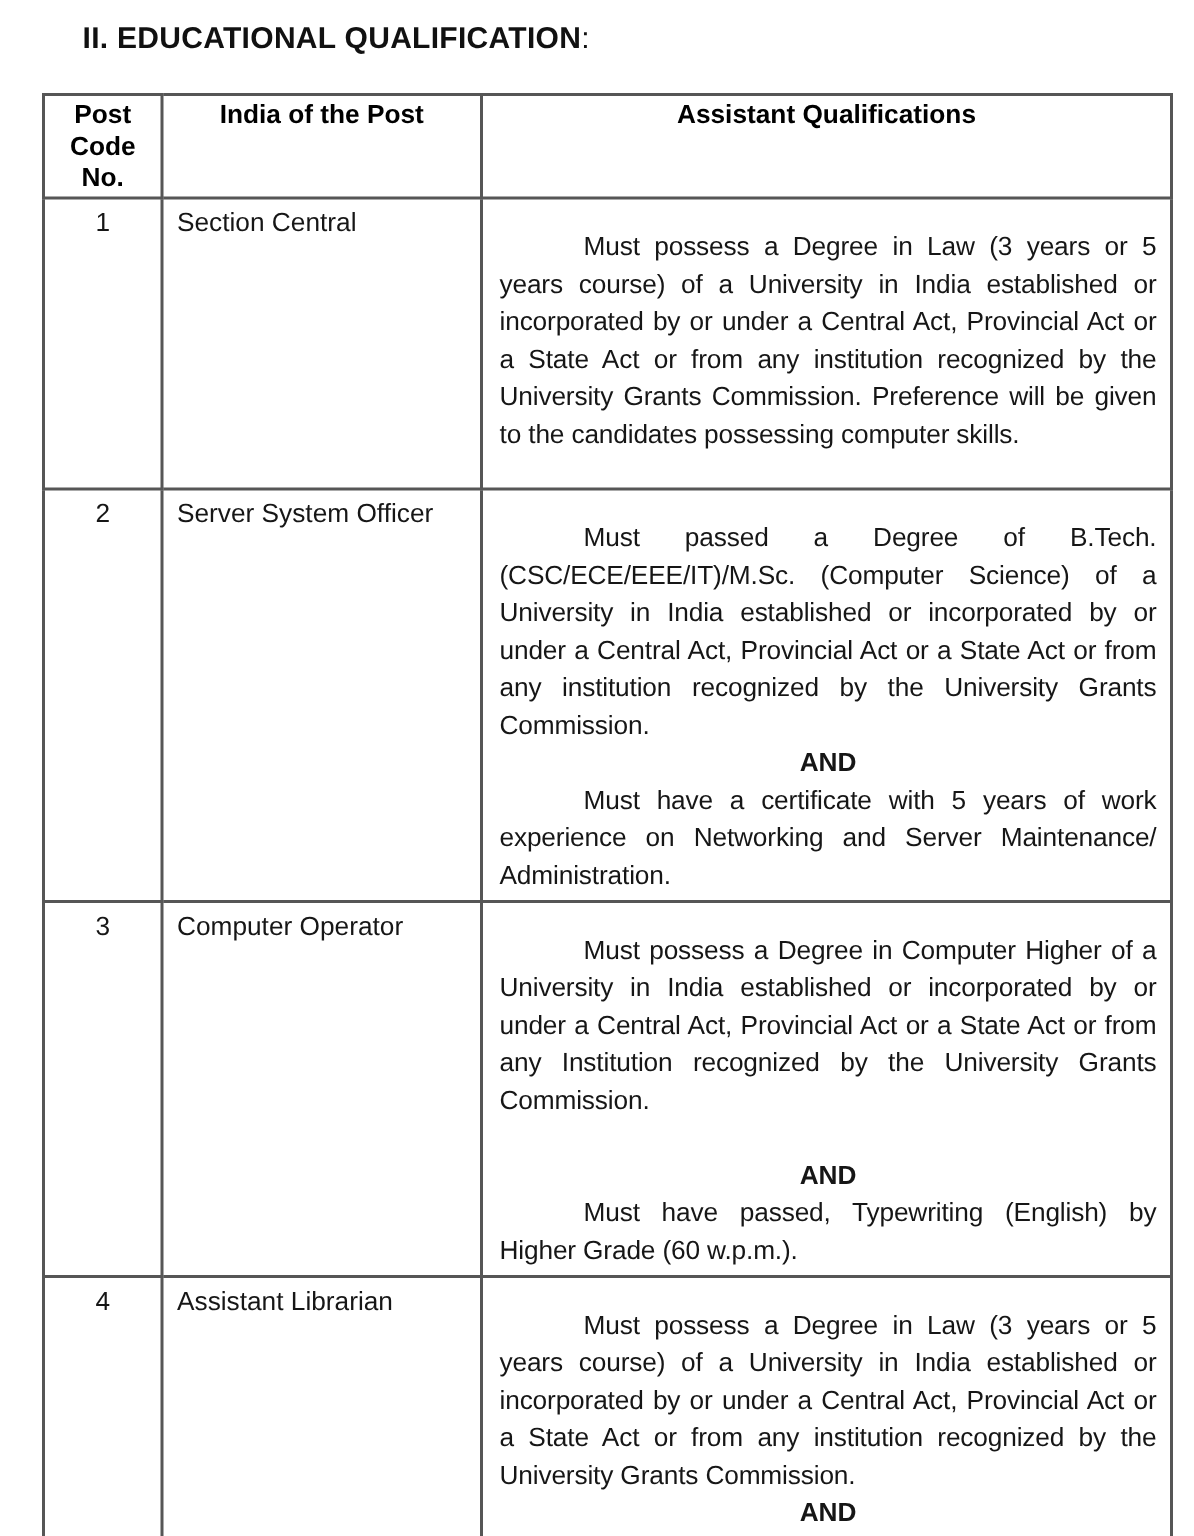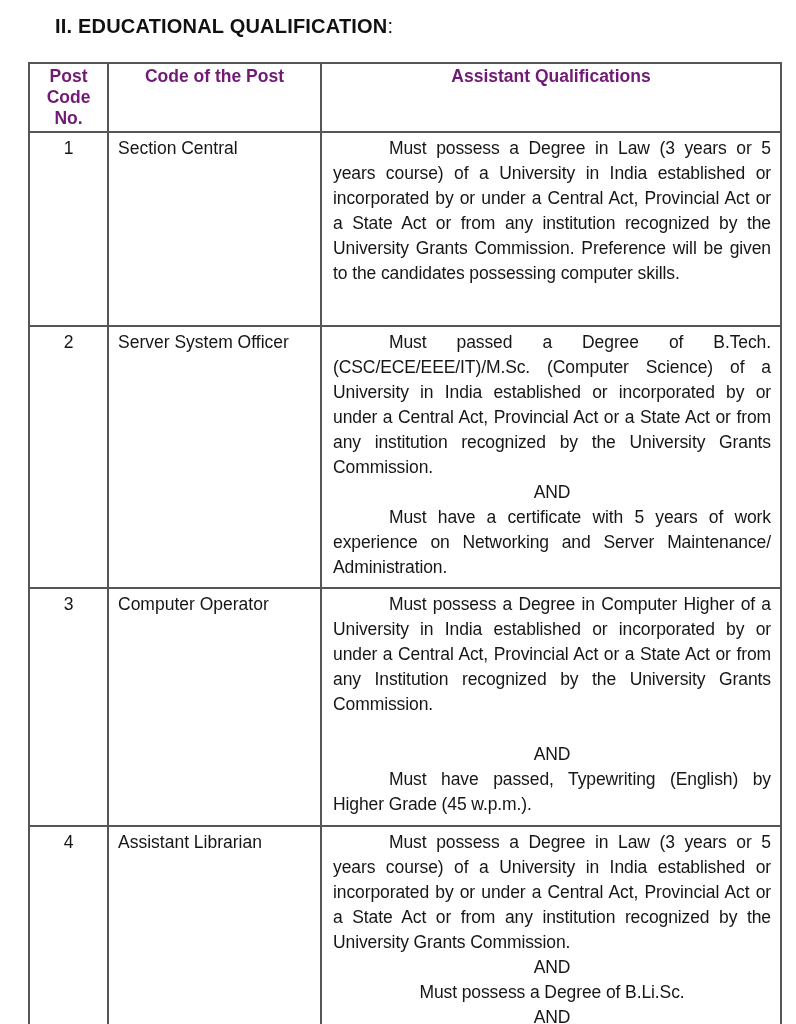--- a/index.html
+++ b/index.html
@@ -49,54 +49,54 @@
   col.c-qual { width: 460px; }
 
   thead th {
     height: 61px;
     vertical-align: middle;
     text-align: center;
     font-size: 17.5px;
     font-weight: bold;
     line-height: 21px;
     padding: 2px 6px;
-    color: #701a75;
+    color: #000000;
   }
   thead th.h-code { padding: 2px 14px; }
 
   tbody tr:nth-child(1) { height: 194px; }
   tbody tr:nth-child(2) { height: 262px; }
   tbody tr:nth-child(3) { height: 238px; }
   tbody tr:nth-child(4) { height: 189px; }
 
   td.code-cell {
     text-align: center;
     font-size: 17.5px;
     padding-top: 5px;
   }
   td.post-cell {
     font-size: 17.5px;
     padding: 5px 6px 0 9px;
   }
   td.qual-cell {
     font-size: 17.5px;
-    padding: 3px 9px 4px 11px;
+    padding: 19px 9px 4px 11px;
   }
   td.qual-cell p {
     margin: 0;
     line-height: 25px;
     letter-spacing: -0.1px;
   }
   td.qual-cell p.para {
     text-align: justify;
     text-indent: 56px;
   }
   td.qual-cell p.and {
     text-align: center;
-    font-weight: normal;
+    font-weight: bold;
     text-indent: 0;
   }
   td.qual-cell p.center {
     text-align: center;
     text-indent: 0;
   }
   td.qual-cell p.spacer {
     height: 25px;
   }
 </style>
@@ -111,21 +111,21 @@
 
   <table class="qual-table">
     <colgroup>
       <col class="c-code">
       <col class="c-post">
       <col class="c-qual">
     </colgroup>
     <thead>
       <tr>
         <th class="h-code">Post Code No.</th>
-        <th>Code of the Post</th>
+        <th>India of the Post</th>
         <th>Assistant Qualifications</th>
       </tr>
     </thead>
     <tbody>
         <tr>
     <td class="code-cell">1</td>
     <td class="post-cell">Section Central</td>
     <td class="qual-cell">
             <p class="para">Must possess a Degree in Law (3 years or 5 years course) of a University in India established or incorporated by or under a Central Act, Provincial Act or a State Act or from any institution recognized by the University Grants Commission. Preference will be given to the candidates possessing computer skills.</p>
           </td>
@@ -139,21 +139,21 @@
             <p class="para">Must have a certificate with 5 years of work experience on Networking and Server Maintenance/ Administration.</p>
           </td>
   </tr>
         <tr>
     <td class="code-cell">3</td>
     <td class="post-cell">Computer Operator</td>
     <td class="qual-cell">
             <p class="para">Must possess a Degree in Computer Higher of a University in India established or incorporated by or under a Central Act, Provincial Act or a State Act or from any Institution recognized by the University Grants Commission.</p>
             <p class="spacer"></p>
             <p class="and">AND</p>
-            <p class="para">Must have passed, Typewriting (English) by Higher Grade (45 w.p.m.).</p>
+            <p class="para">Must have passed, Typewriting (English) by Higher Grade (60 w.p.m.).</p>
           </td>
   </tr>
         <tr>
     <td class="code-cell">4</td>
     <td class="post-cell">Assistant Librarian</td>
     <td class="qual-cell">
             <p class="para">Must possess a Degree in Law (3 years or 5 years course) of a University in India established or incorporated by or under a Central Act, Provincial Act or a State Act or from any institution recognized by the University Grants Commission.</p>
             <p class="and">AND</p>
             <p class="center">Must possess a Degree of B.Li.Sc.</p>
             <p class="and">AND</p>

